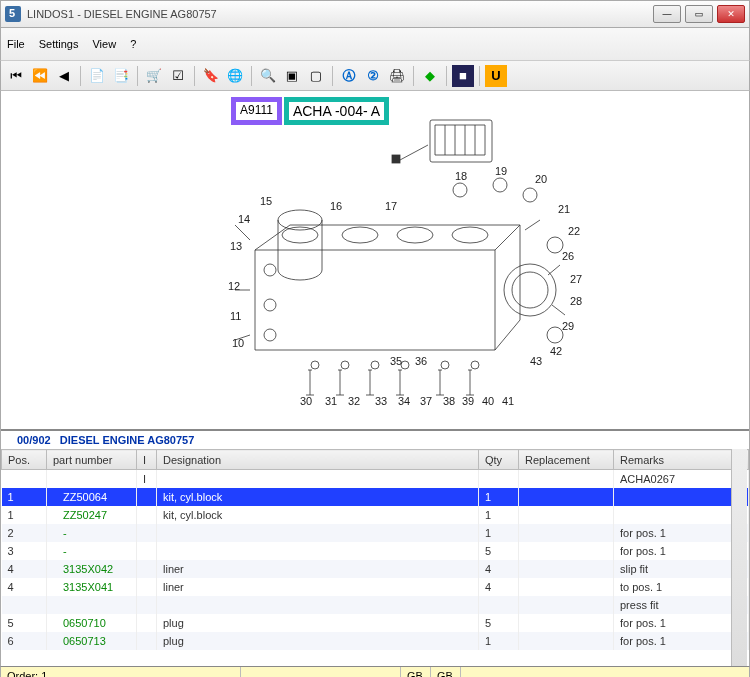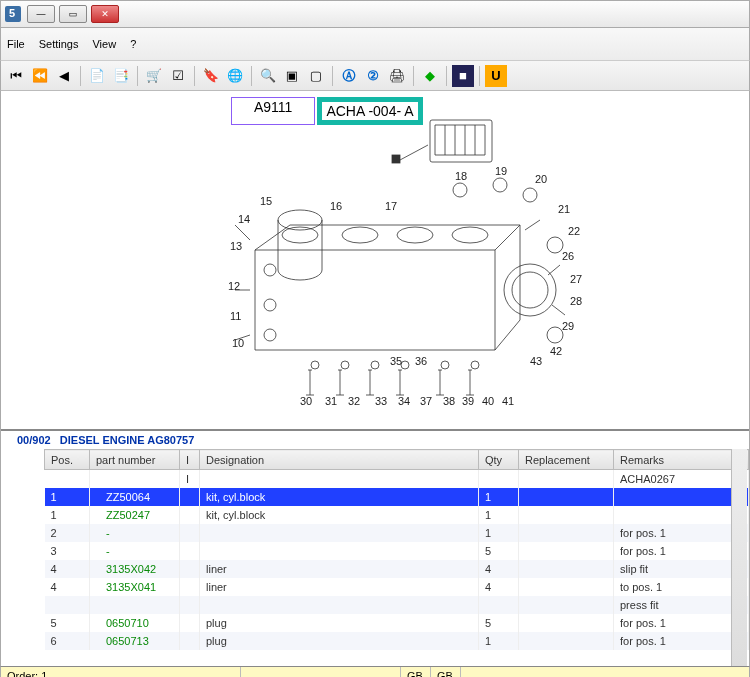--- a/index.html
+++ b/index.html
@@ -27,30 +27,31 @@
 .tablehdr { padding: 3px 16px; font-weight: bold; color: #0033aa; }
 .grid { flex: 1; overflow: hidden; }
 .grid table { width: 100%; border-collapse: collapse; table-layout: fixed; }
 .grid th { background: linear-gradient(#f4f4f4,#e2e2e2); border: 1px solid #bbb; text-align: left; padding: 2px 6px; font-weight: normal; color: #333; height: 20px; }
 .grid td { border-right: 1px solid #eee; padding: 1px 6px; height: 18px; color: #333; white-space: nowrap; overflow: hidden; }
 .grid tr:nth-child(even) td { background: #f4f6fb; }
 .grid tr.sel td { background: #2040ff !important; color: #fff; }
 .grid tr.sel td.partnum { color: #fff; }
 .grid td.partnum { color: #0a8a0a; padding-left: 16px; }
 .scrollhint { position: absolute; right: 2px; top: 0; bottom: 0; width: 16px; background: linear-gradient(#eee,#ddd); border-left: 1px solid #bbb; }
-.tablewrap { position: relative; height: 100%; margin-left: 43px; }
+.tablewrap { position: relative; height: 100%; }
 
 .statusbar { height: 20px; border: 1px solid #aaa; border-top: 1px solid #888; display: flex; background: #fef9c3; }
 .statusbar .cell { border-right: 1px solid #bbb; padding: 2px 6px; height: 100%; display: flex; align-items: center; }
 </style>
 </head>
 <body>
 
 <div class="titlebar">
   <div class="icon"></div>
+  <div class="title">LINDOS1 - DIESEL ENGINE  AG80757</div>
   <div class="winbtns">
     <div class="winbtn">—</div>
     <div class="winbtn">▭</div>
     <div class="winbtn close">✕</div>
   </div>
 </div>
 
 <div class="menubar">
   <span>File</span>
   <span>Settings</span>
@@ -83,21 +84,21 @@
   <div class="tbtn" style="color:#0a0">◆</div>
   <div class="tsep"></div>
   <div class="tbtn" style="background:#225;color:#fff">■</div>
   <div class="tsep"></div>
   <div class="tbtn" style="background:#fa0;font-weight:bold">U</div>
 </div>
 
 <div class="content">
   <div class="diagram">
     <div style="position:absolute;top:6px;left:230px;display:flex;gap:2px">
-      <div style="border:1px solid #8b5cf6;padding:1px 22px;font-size:14px">A9111</div>
+      <div style="border:5px solid #8b5cf6;padding:1px 4px;font-size:12px">A9111</div>
       <div style="border:5px solid #14b8a6;padding:1px 4px;font-size:14px">ACHA -004- A</div>
     </div>
     <svg viewBox="0 0 430 310">
       <g stroke="#333" stroke-width="0.8" fill="none">
         <rect x="270" y="15" width="62" height="42" rx="2"></rect>
         <path d="M275 50 L275 20 L325 20 L325 50 Z M285 20 L285 50 M295 20 L295 50 M305 20 L305 50 M315 20 L315 50"></path>
         <line x1="240" y1="55" x2="268" y2="40"></line>
         <rect x="232" y="50" width="8" height="8" fill="#333"></rect>
         <ellipse cx="140" cy="115" rx="22" ry="10"></ellipse>
         <path d="M118 115 L118 165 A22 10 0 0 0 162 165 L162 115"></path>

